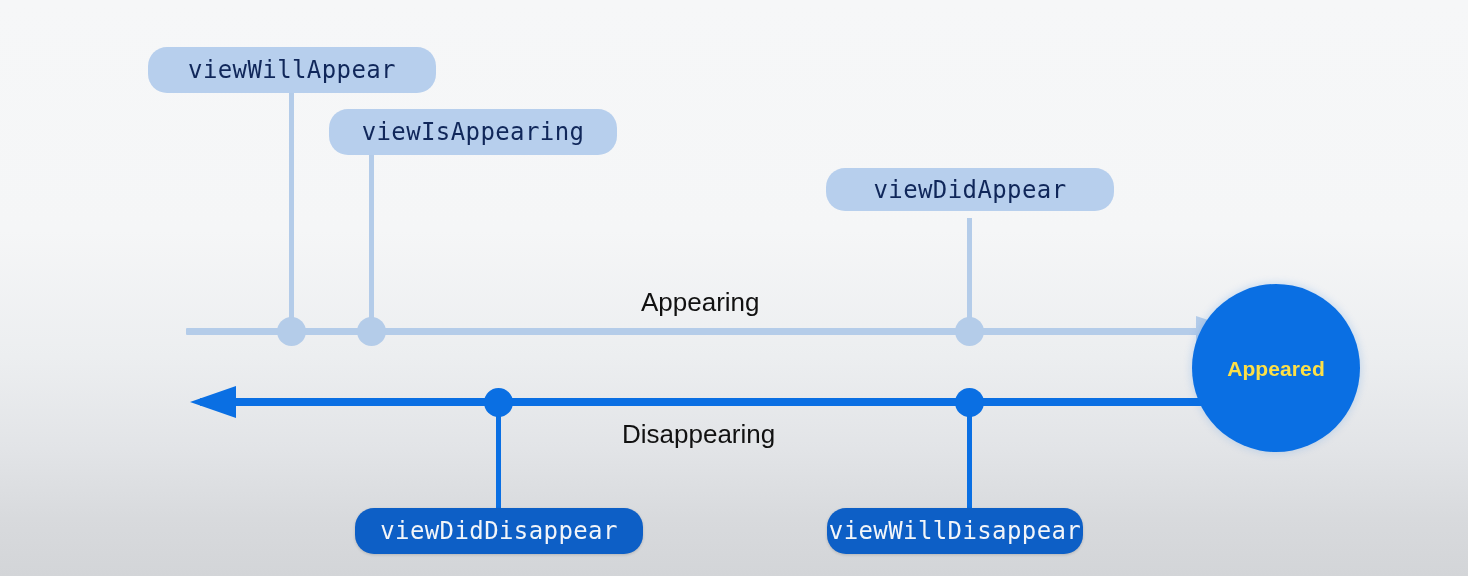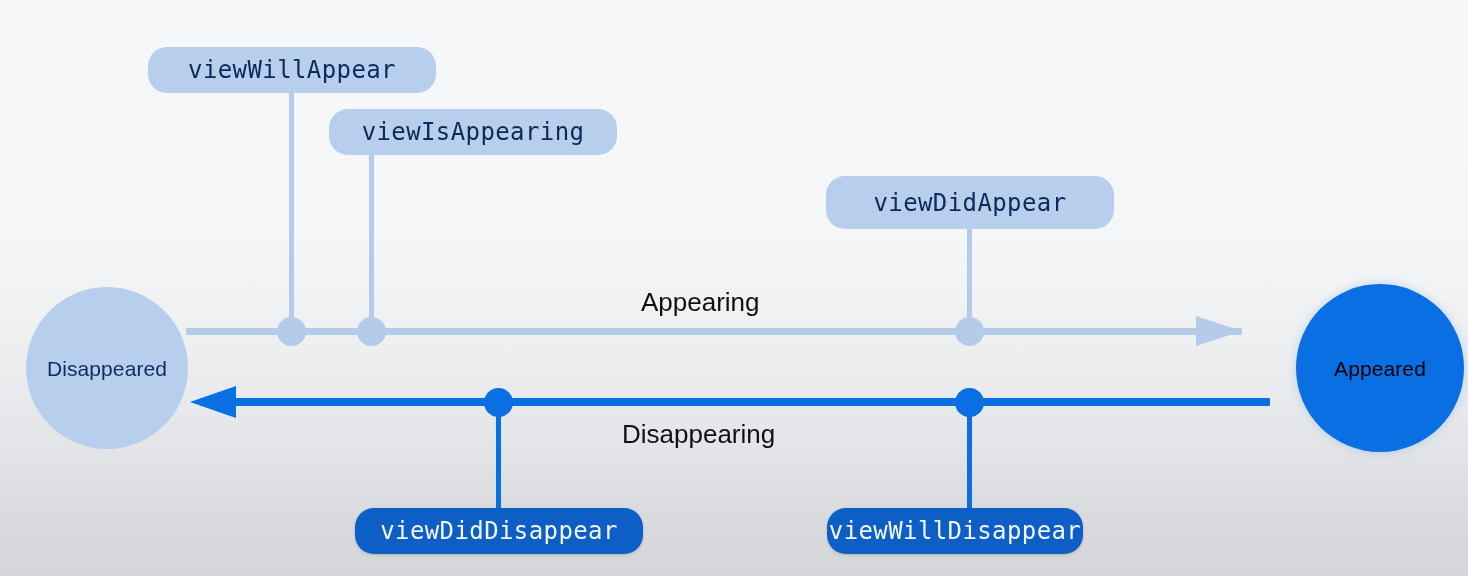--- a/index.html
+++ b/index.html
@@ -39,27 +39,28 @@
   }
   #circle-disappeared {
     left: 26px;
     top: 287px;
     width: 162px;
     height: 162px;
     background: #b7cfed;
     color: #122a5e;
   }
   #circle-appeared {
-    left: 1296px;
+    left: 1192px;
     top: 284px;
     width: 168px;
     height: 168px;
     background: #0a6fe3;
-    color: #000000;
+    color: #fde047;
     box-shadow: 0 0 10px rgba(10,111,227,0.22);
+    font-weight: bold;
   }
 
   
   .axis {
     position: absolute;
     z-index: 2;
   }
   #axis-appearing {
     left: 186px;
     top: 328px;
@@ -148,21 +149,21 @@
     color: #10275a;
   }
   .pill.solid {
     background: #0d5fc6;
     color: #f2f5f9;
     box-shadow: 0 1px 3px rgba(0,0,0,0.16);
   }
 
   #pill-view-will-appear     { left: 148px; top: 47px;  width: 288px; height: 46px; }
   #pill-view-is-appearing    { left: 329px; top: 109px; width: 288px; height: 46px; }
-  #pill-view-did-appear      { left: 826px; top: 176px; width: 288px; height: 53px; text-align: right; }
+  #pill-view-did-appear      { left: 826px; top: 168px; width: 288px; height: 43px; text-align: right; }
   #pill-view-did-disappear   { left: 355px; top: 508px; width: 288px; height: 46px; text-align: right; }
   #pill-view-will-disappear  { left: 827px; top: 508px; width: 256px; height: 46px; }
 
   #stem-will-appear    { left: 289px; top: 93px;  height: 247px; }
   #stem-is-appearing   { left: 369px; top: 155px; height: 185px; }
   #stem-did-appear     { left: 967px; top: 218px; height: 122px; }
   #stem-did-disappear  { left: 496px; top: 402px; height: 108px; }
   #stem-will-disappear { left: 967px; top: 402px; height: 108px; }
 
   #node-will-appear    { left: 277px; top: 317px; }
@@ -210,21 +211,18 @@
   </div>
 
   <div class="pill solid" id="pill-view-did-disappear">
     <span>viewDidDisappear</span>
   </div>
 
   <div class="pill solid" id="pill-view-will-disappear">
     <span>viewWillDisappear</span>
   </div>
 
-  <div class="state-circle" id="circle-disappeared">
-    <span>Disappeared</span>
-  </div>
 
   <div class="state-circle" id="circle-appeared">
     <span>Appeared</span>
   </div>
 
 </div>
 
 </body></html>

